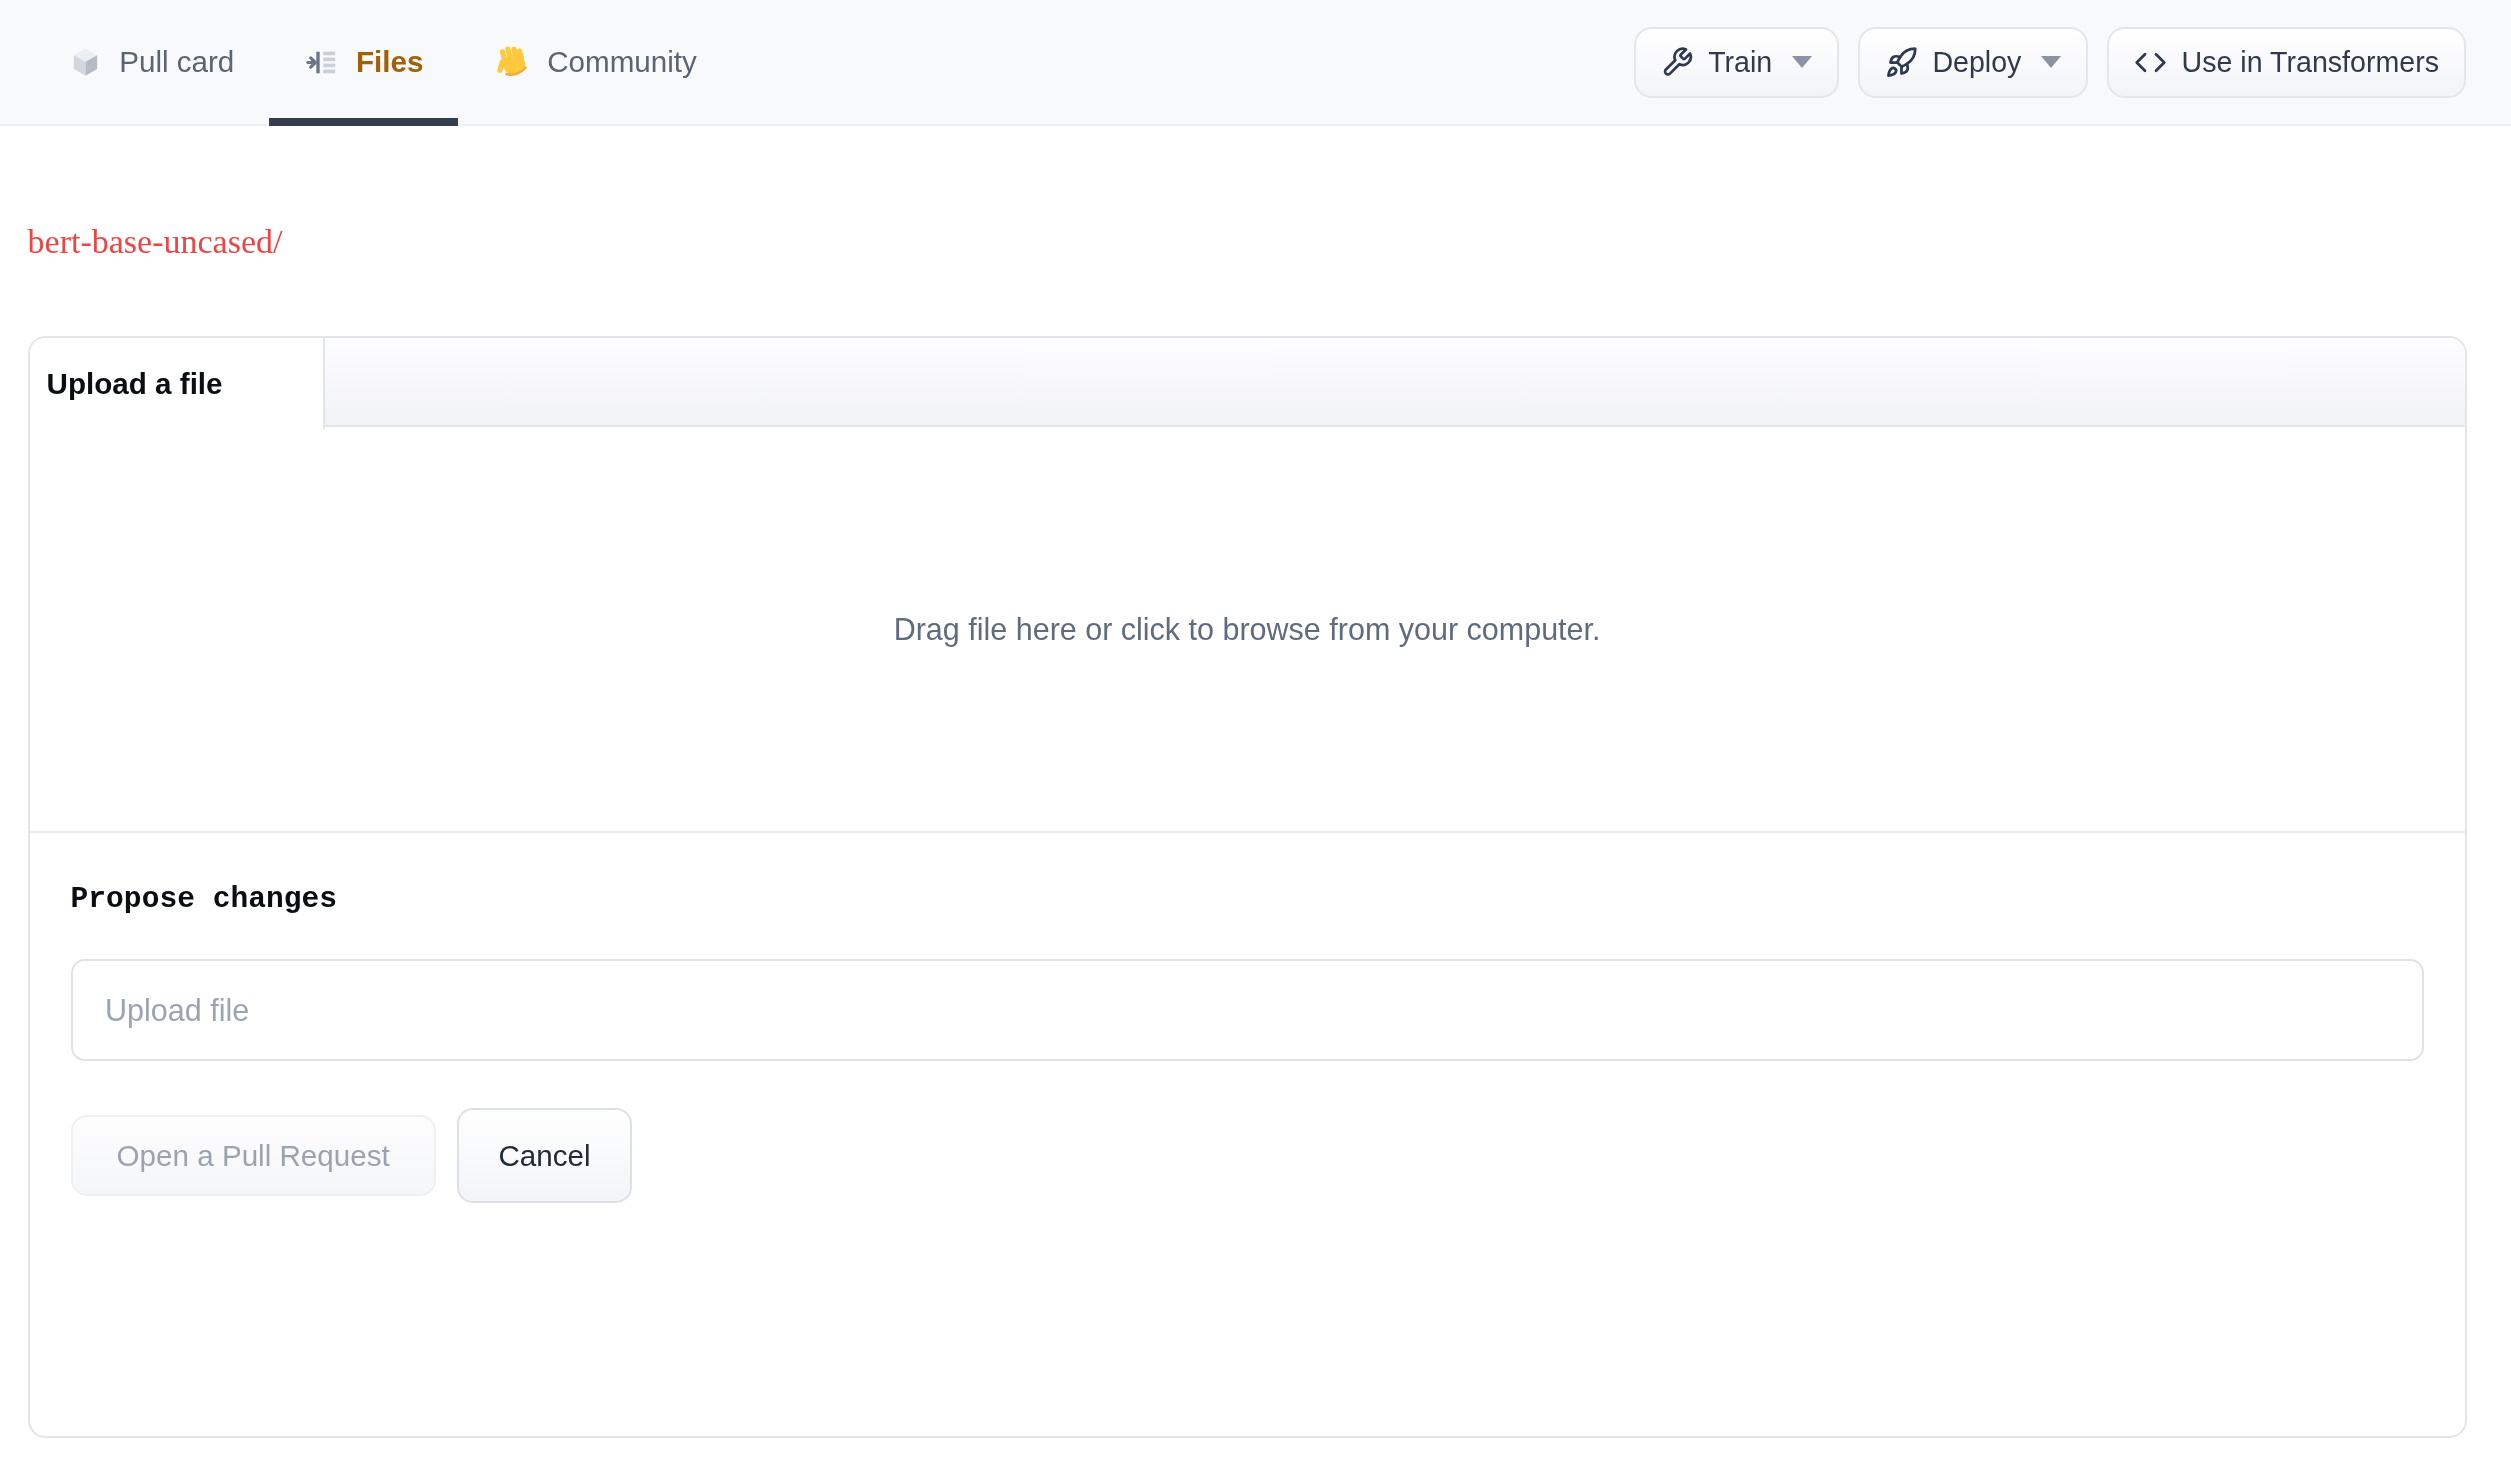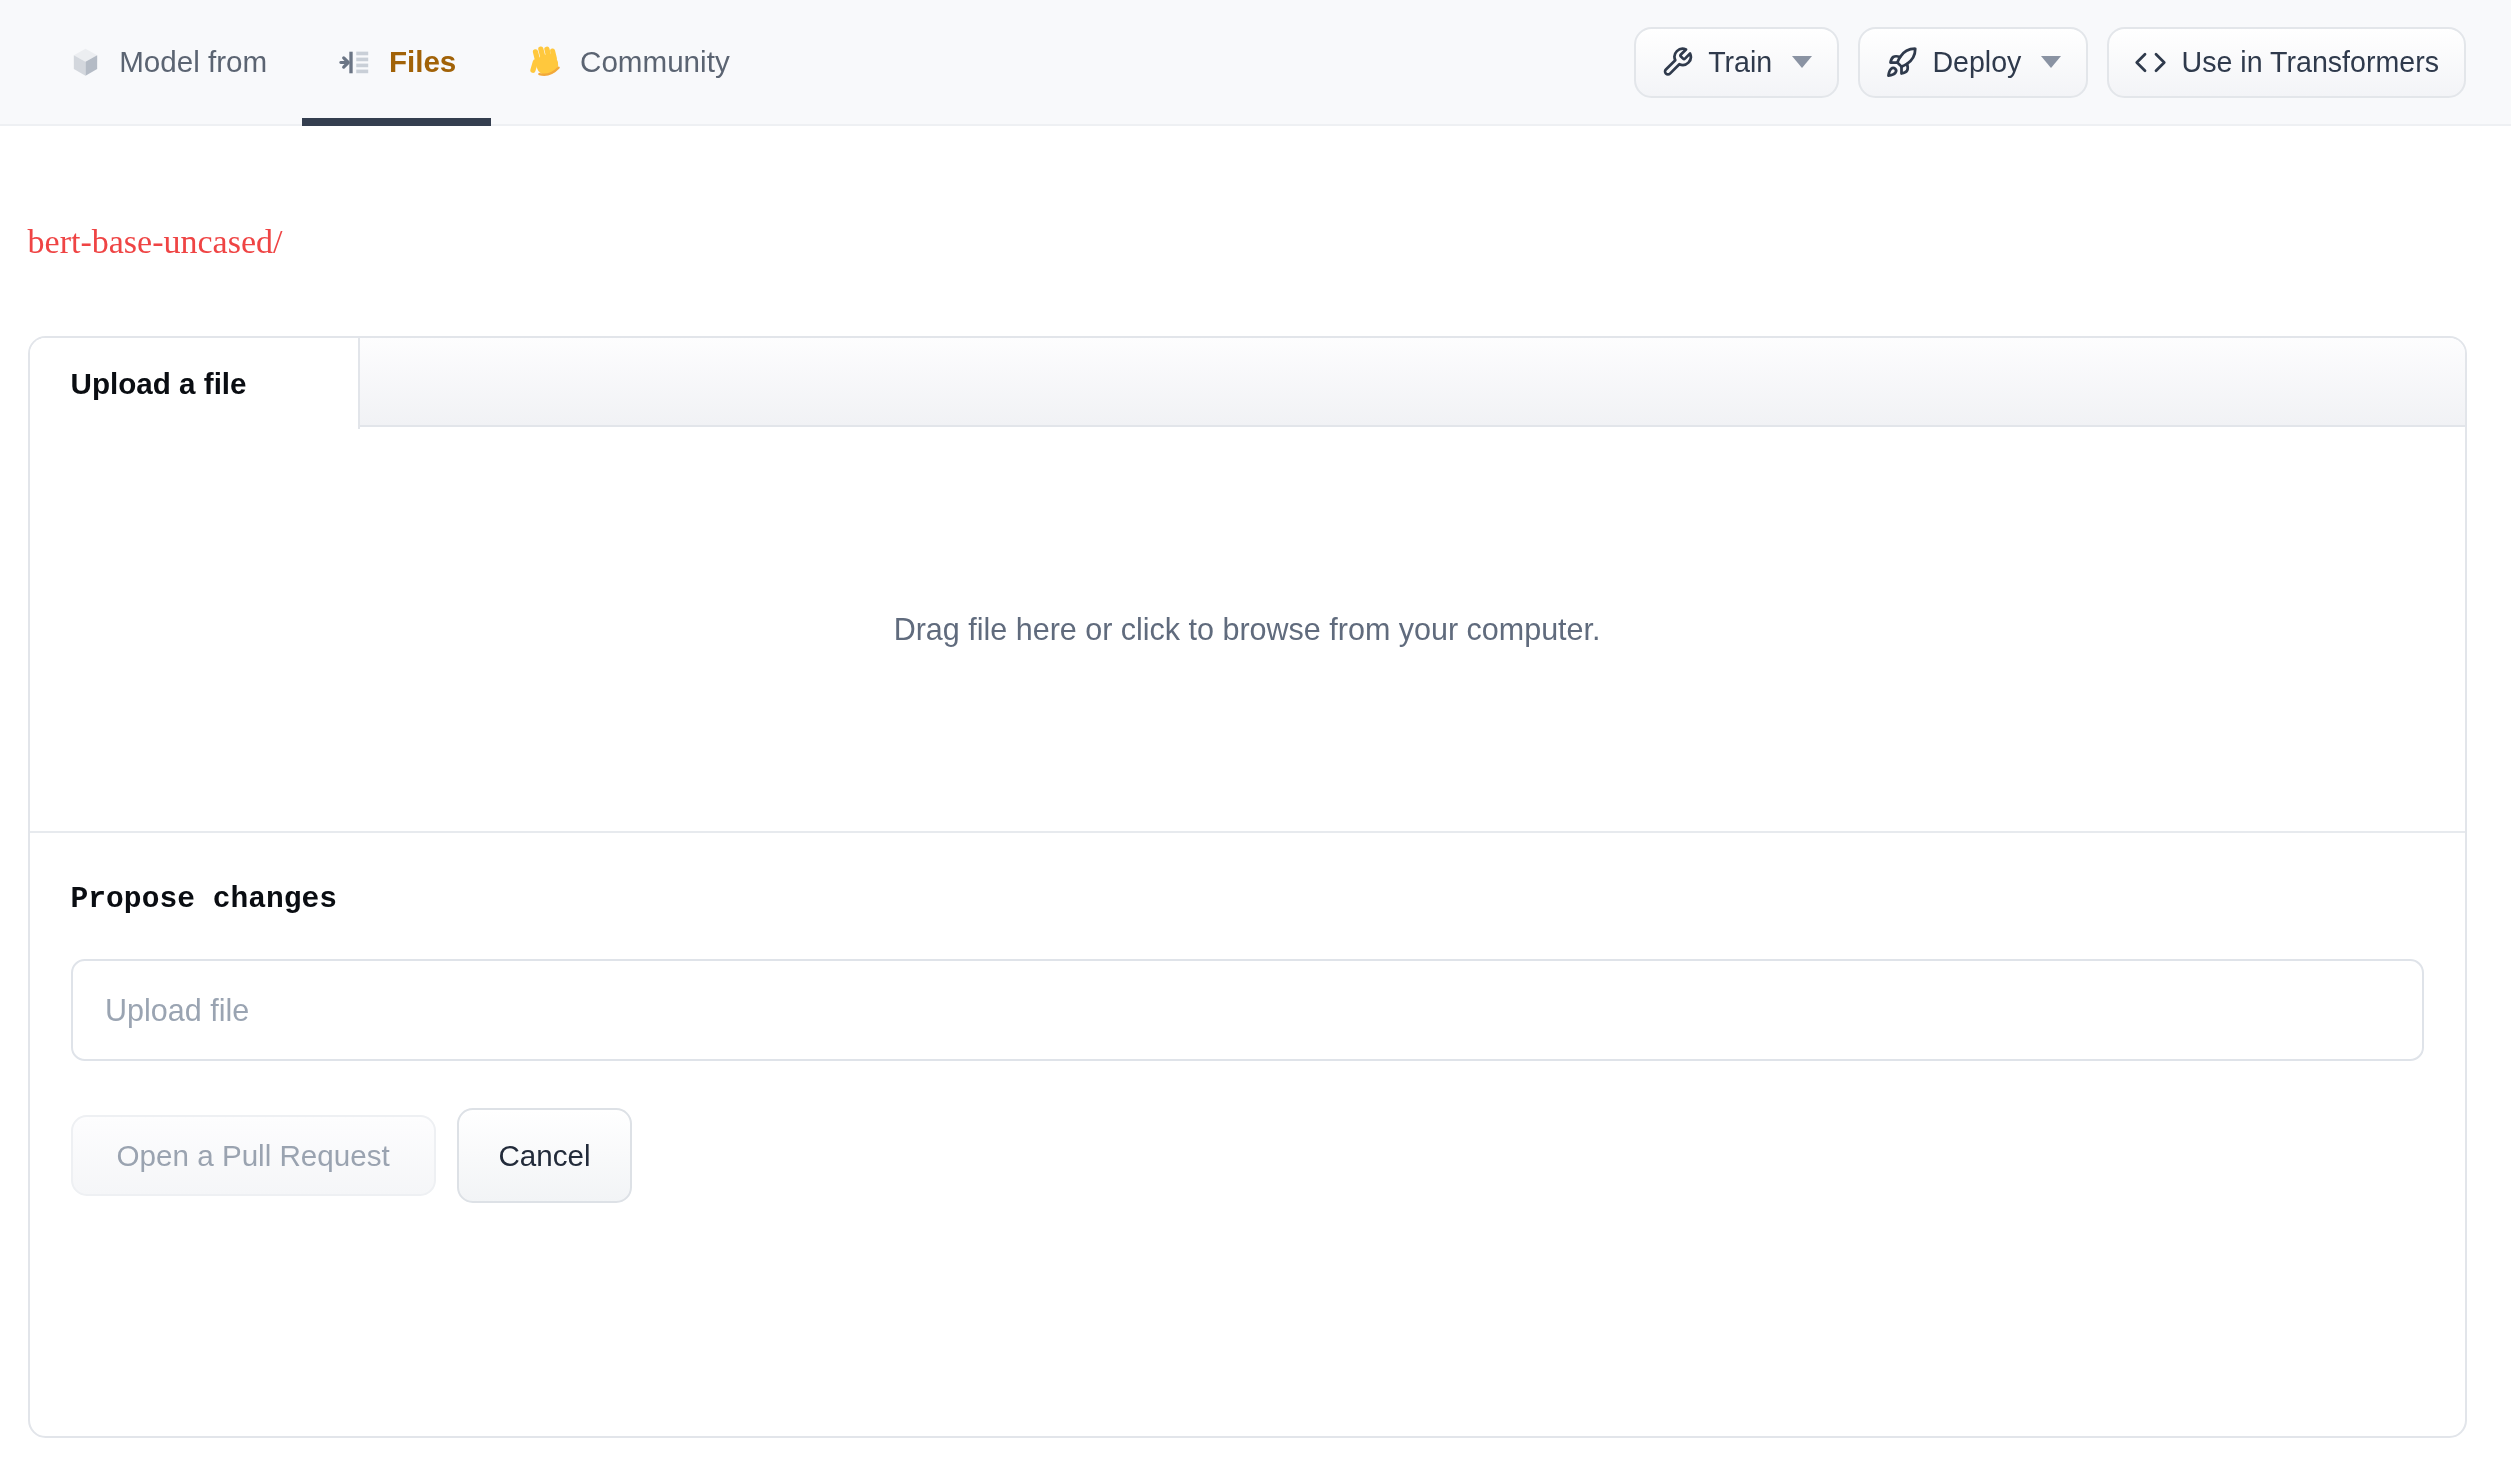--- a/index.html
+++ b/index.html
@@ -59,25 +59,25 @@
     background: #ffffff;
     border: 2px solid #e2e5ea; border-radius: 17.7px;
   }
   .tabbar {
     height: 89px; display: flex; align-items: stretch;
     background: linear-gradient(to bottom, #fdfdfe, #f1f2f5);
     border-bottom: 2px solid #e2e5ea;
     border-radius: 15.8px 15.8px 0 0;
   }
   .upload-tab {
-    width: 330px; height: 91px; margin-bottom: -2px; z-index: 2;
+    width: 295px; height: 91px; margin-bottom: -2px; z-index: 2;
     background: #ffffff;
     border-right: 2px solid #e2e5ea;
     border-radius: 15.8px 0 0 0;
-    display: flex; align-items: center; padding-left: 41px;
+    display: flex; align-items: center; padding-left: 17px;
     font-size: 29.6px; font-weight: 700; color: #0a0d12; cursor: pointer;
   }
   .dropzone {
     height: 406px;
     display: flex; align-items: center; justify-content: center;
     border-bottom: 2px solid #e7eaee;
     cursor: pointer;
   }
   .dropzone-text { font-size: 30.5px; color: #606b7d; }
 
@@ -119,21 +119,21 @@
   <div class="tabs">
 
     <div class="tab">
       <span class="icon">
         <svg width="35" height="35" viewBox="0 0 24 24">
           <polygon points="12,2.5 20,7 12,11.5 4,7" fill="#eceef1"></polygon>
           <polygon points="4,7 12,11.5 12,21 4,16.5" fill="#d3d7dd"></polygon>
           <polygon points="20,7 12,11.5 12,21 20,16.5" fill="#b4bbc5"></polygon>
         </svg>
       </span>
-      <span>Model from</span>
+      <span>Pull card</span>
     </div>
 
     <div class="tab active">
       <span class="icon">
         <svg width="35" height="35" viewBox="0 0 24 24" fill="none">
           <path d="M2.6 12 H5.4" stroke="#6b7585" stroke-width="2" stroke-linecap="round"></path>
           <path d="M4.6 8.9 L7.7 12 L4.6 15.1" stroke="#6b7585" stroke-width="2.2" fill="none" stroke-linecap="round" stroke-linejoin="round"></path>
           <line x1="9.6" y1="4.6" x2="9.6" y2="19.4" stroke="#6b7585" stroke-width="2.3"></line>
           <line x1="13.2" y1="5.8" x2="21.4" y2="5.8" stroke="#c9cfd7" stroke-width="2.5"></line>
           <line x1="13.2" y1="9.9" x2="21.4" y2="9.9" stroke="#c9cfd7" stroke-width="2.5"></line>

